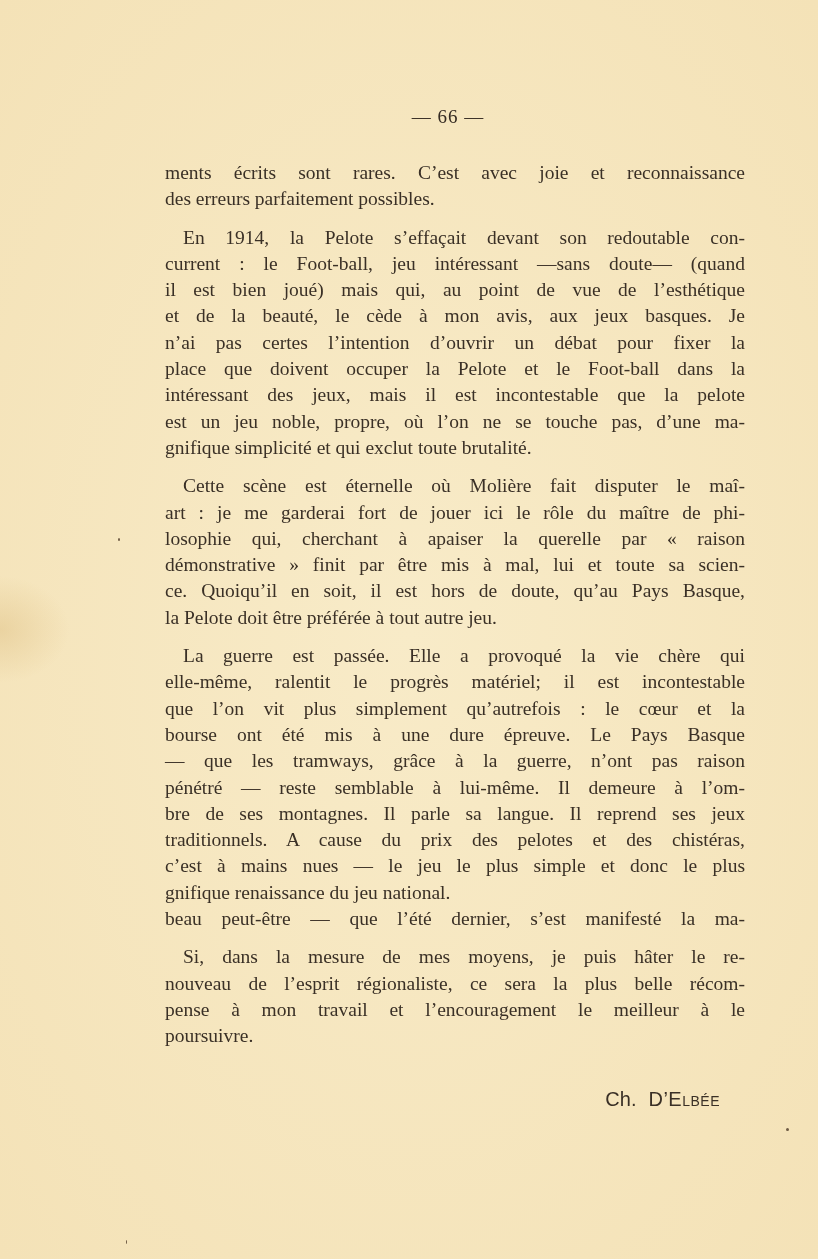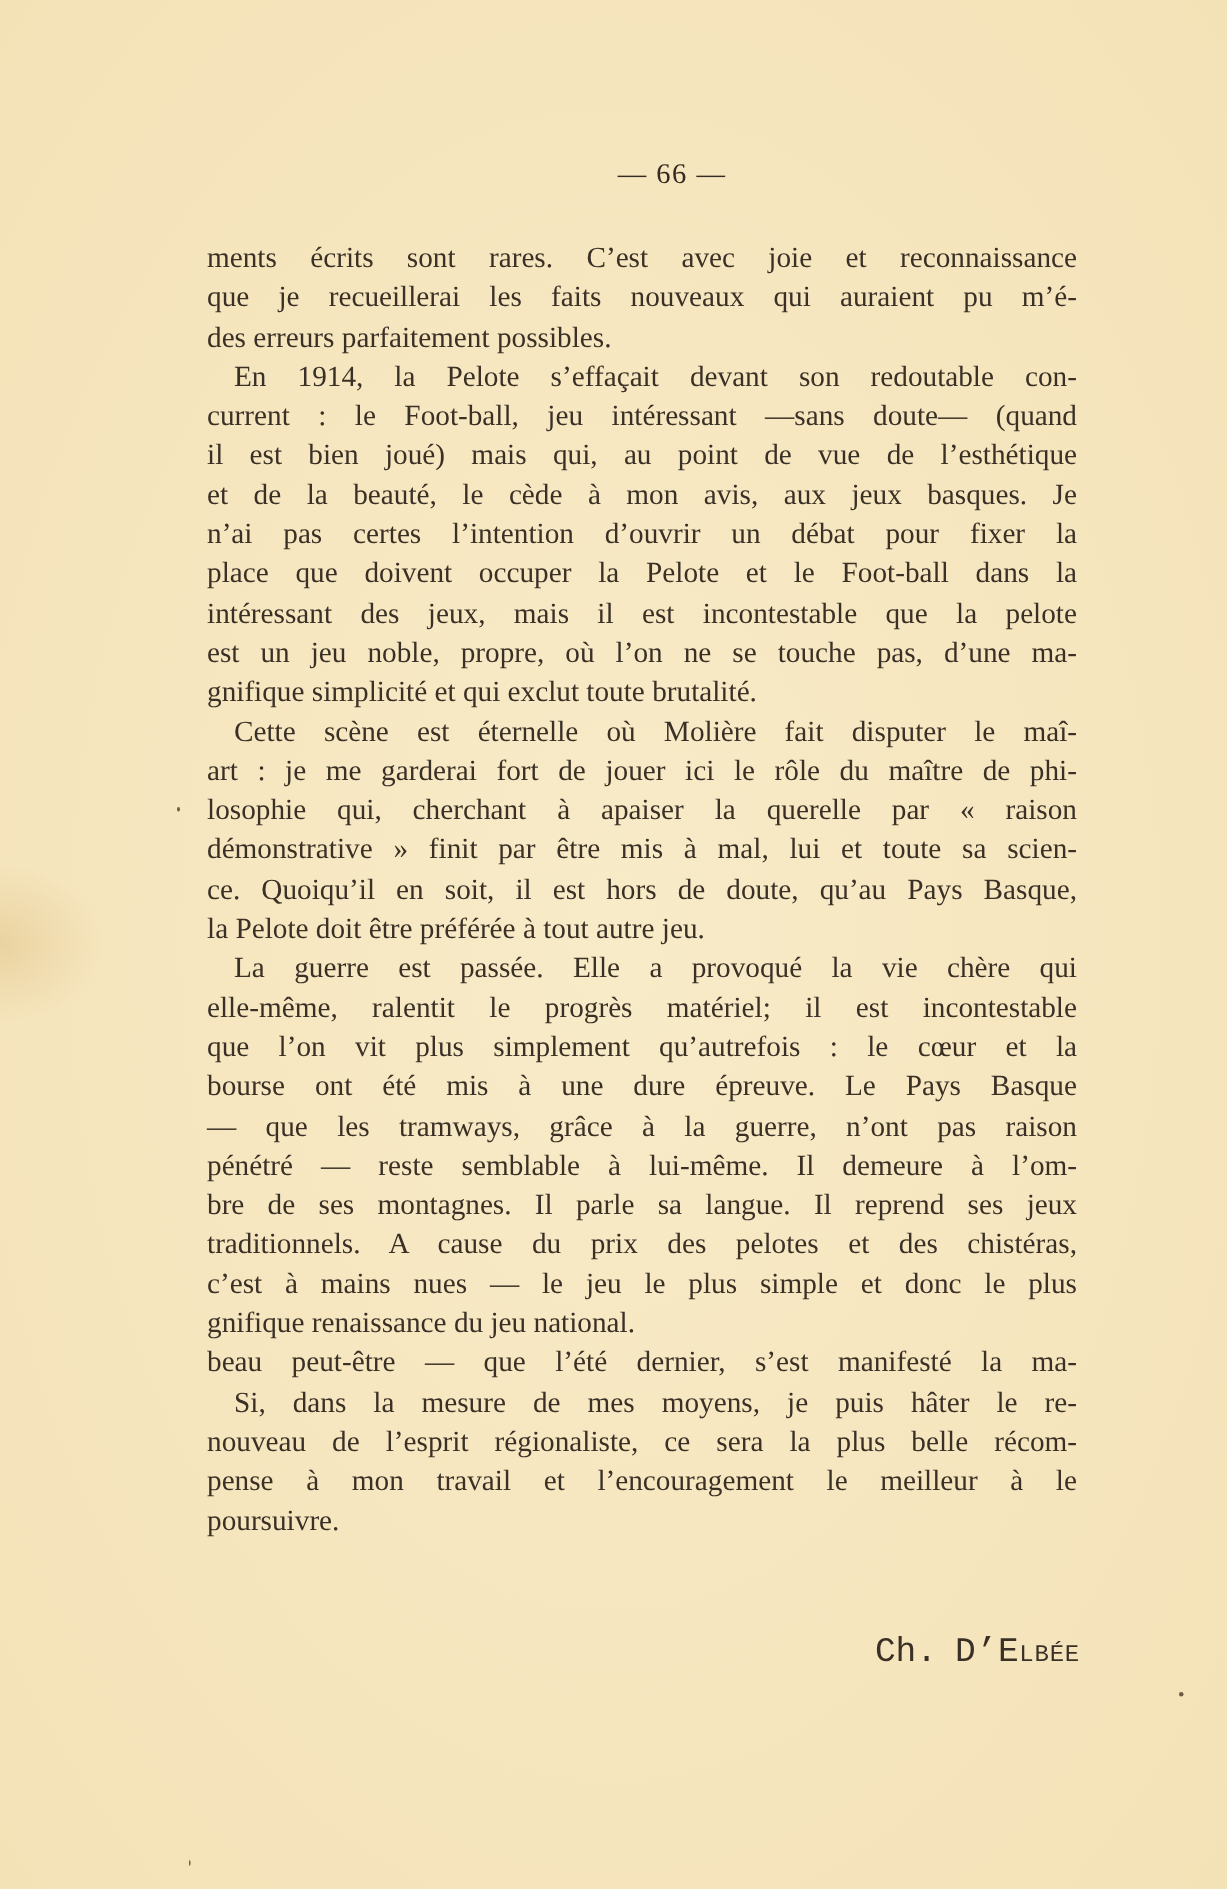--- a/index.html
+++ b/index.html
@@ -30,48 +30,49 @@
       left: 0;
       width: 896px;
       text-align: center;
       font-family: "Liberation Serif", serif;
       font-size: 19px;
       letter-spacing: 1px;
       color: #352b22;
     }
     .text-block {
       position: absolute;
-      left: 138px;
+      left: 165px;
       top: 160px;
       width: 580px;
     }
     .line {
       height: 26.3px;
       line-height: 26.3px;
       font-family: "Liberation Serif", serif;
       font-size: 19.5px;
       white-space: nowrap;
       text-align: justify;
       text-align-last: justify;
       color: #3a3026;
     }
     .line.indent {
       padding-left: 18px;
+      margin-top: 12px;
     }
     .line.last {
       text-align-last: left;
     }
     .signature {
       position: absolute;
       left: 147px;
       top: 1088px;
       width: 573px;
       text-align: right;
-      font-family: Liberation Mono, monospace;
-      font-size: 23px;
+      font-family: Liberation Sans, sans-serif;
+      font-size: 20px;
       color: #3a3026;
     }
     .signature .sc {
       font-variant: small-caps;
       letter-spacing: 0.5px;
       margin-left: 12px;
     }
     .speck {
       position: absolute;
       border-radius: 50%;
@@ -79,21 +80,20 @@
     }
   </style>
 </head>
 <body>
 
 <div class="page">
   <div class="page-number">— 66 —</div>
 
   <div class="text-block" id="text-block">
       <div class="line">ments écrits sont rares. C’est avec joie et reconnaissance</div>
-      <div class="line">que je recueillerai les faits nouveaux qui auraient pu m’é-</div>
       <div class="line last">des erreurs parfaitement possibles.</div>
       <div class="line indent">En 1914, la Pelote s’effaçait devant son redoutable con-</div>
       <div class="line">current : le Foot-ball, jeu intéressant —sans doute— (quand</div>
       <div class="line">il est bien joué) mais qui, au point de vue de l’esthétique</div>
       <div class="line">et de la beauté, le cède à mon avis, aux jeux basques. Je</div>
       <div class="line">n’ai pas certes l’intention d’ouvrir un débat pour fixer la</div>
       <div class="line">place que doivent occuper la Pelote et le Foot-ball dans la</div>
       <div class="line">intéressant des jeux, mais il est incontestable que la pelote</div>
       <div class="line">est un jeu noble, propre, où l’on ne se touche pas, d’une ma-</div>
       <div class="line last">gnifique simplicité et qui exclut toute brutalité.</div>

